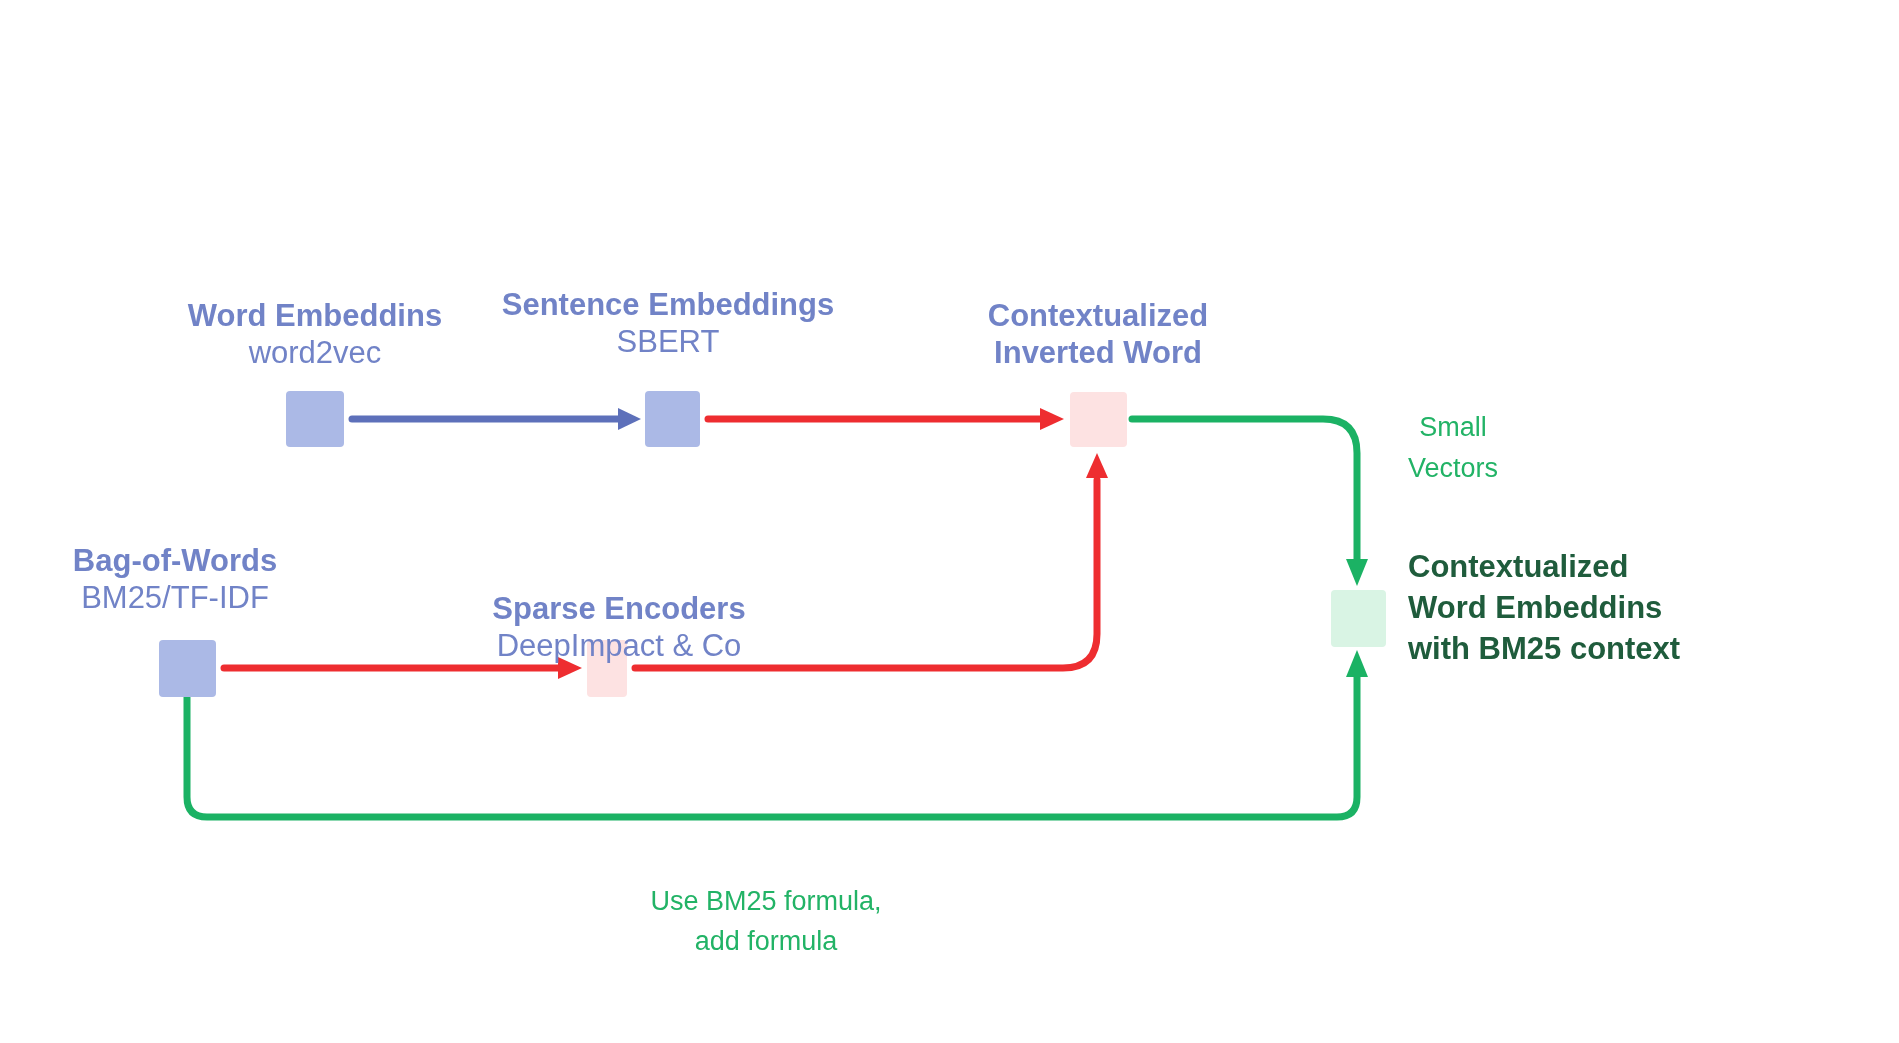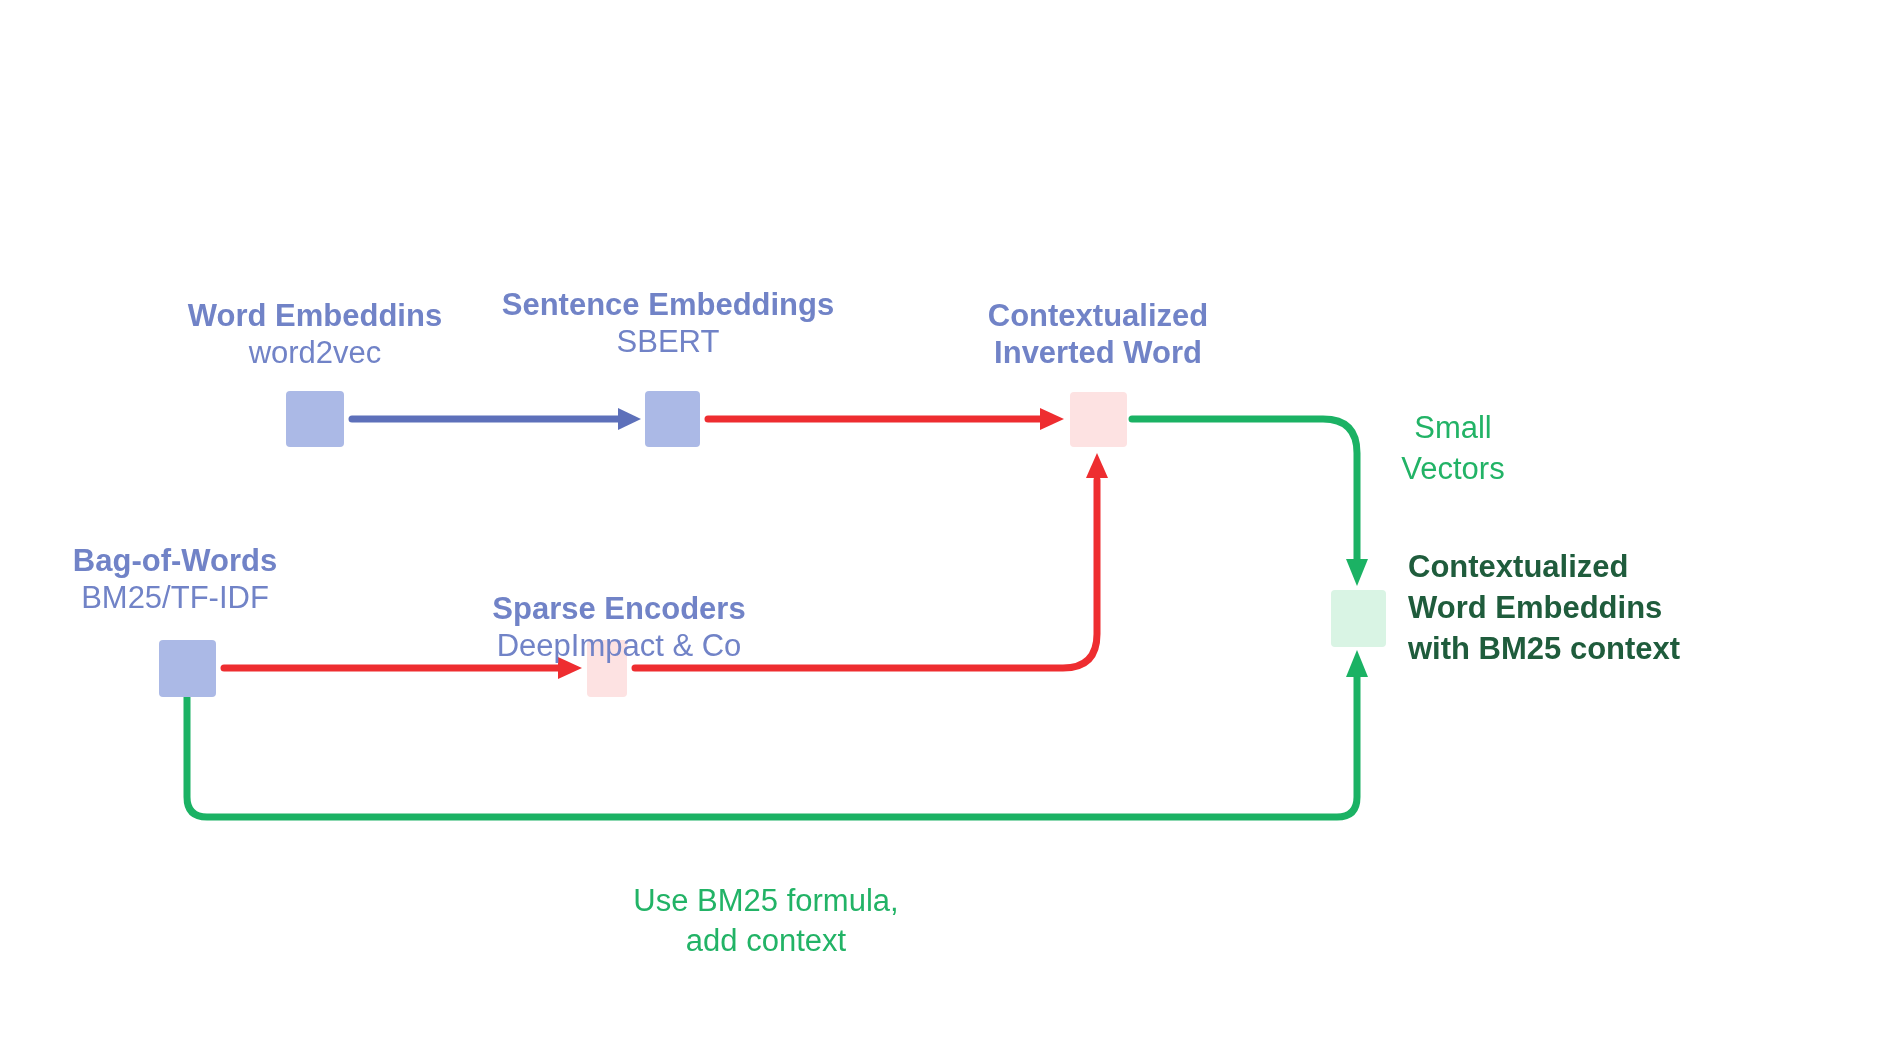--- a/index.html
+++ b/index.html
@@ -24,21 +24,21 @@
   }
   .label .t{font-weight:700;}
   .label .s{font-weight:400;}
   .lbl-word2vec{left:85px;top:297px;}
   .lbl-sbert{left:438px;top:286px;}
   .lbl-inverted{left:868px;top:297px;}
   .lbl-bow{left:-55px;top:542px;}
   .lbl-sparse{left:389px;top:542px;margin-top:48px;}
   .note-green{
     position:absolute;width:460px;text-align:center;
-    font-size:31px;color:#22b366;font-weight:400;white-space:nowrap;
+    font-size:27px;color:#22b366;font-weight:400;white-space:nowrap;
   }
   .note-small-vectors{left:1223px;top:407px;line-height:41px;}
   .note-bottom{left:536px;top:839px;line-height:40px;margin-top:42px;}
   .minicoil-block{
     position:absolute;left:1408px;top:546px;
     font-size:31px;line-height:41px;color:#1f5c3c;text-align:left;white-space:nowrap;
   }
   .minicoil-block .t{font-weight:700;}
   .minicoil-block .s{font-weight:400;}
 </style>
@@ -100,16 +100,16 @@
     <div>Small</div>
     <div>Vectors</div>
   </div>
   <div class="minicoil-block">
     <div class="t">Contextualized</div>
     <div class="t">Word Embeddins</div>
     <div class="t">with BM25 context</div>
   </div>
   <div class="note-green note-bottom">
     <div>Use BM25 formula,</div>
-    <div>add context</div>
+    <div>add formula</div>
   </div>
 
 </div>
 
 </body></html>

